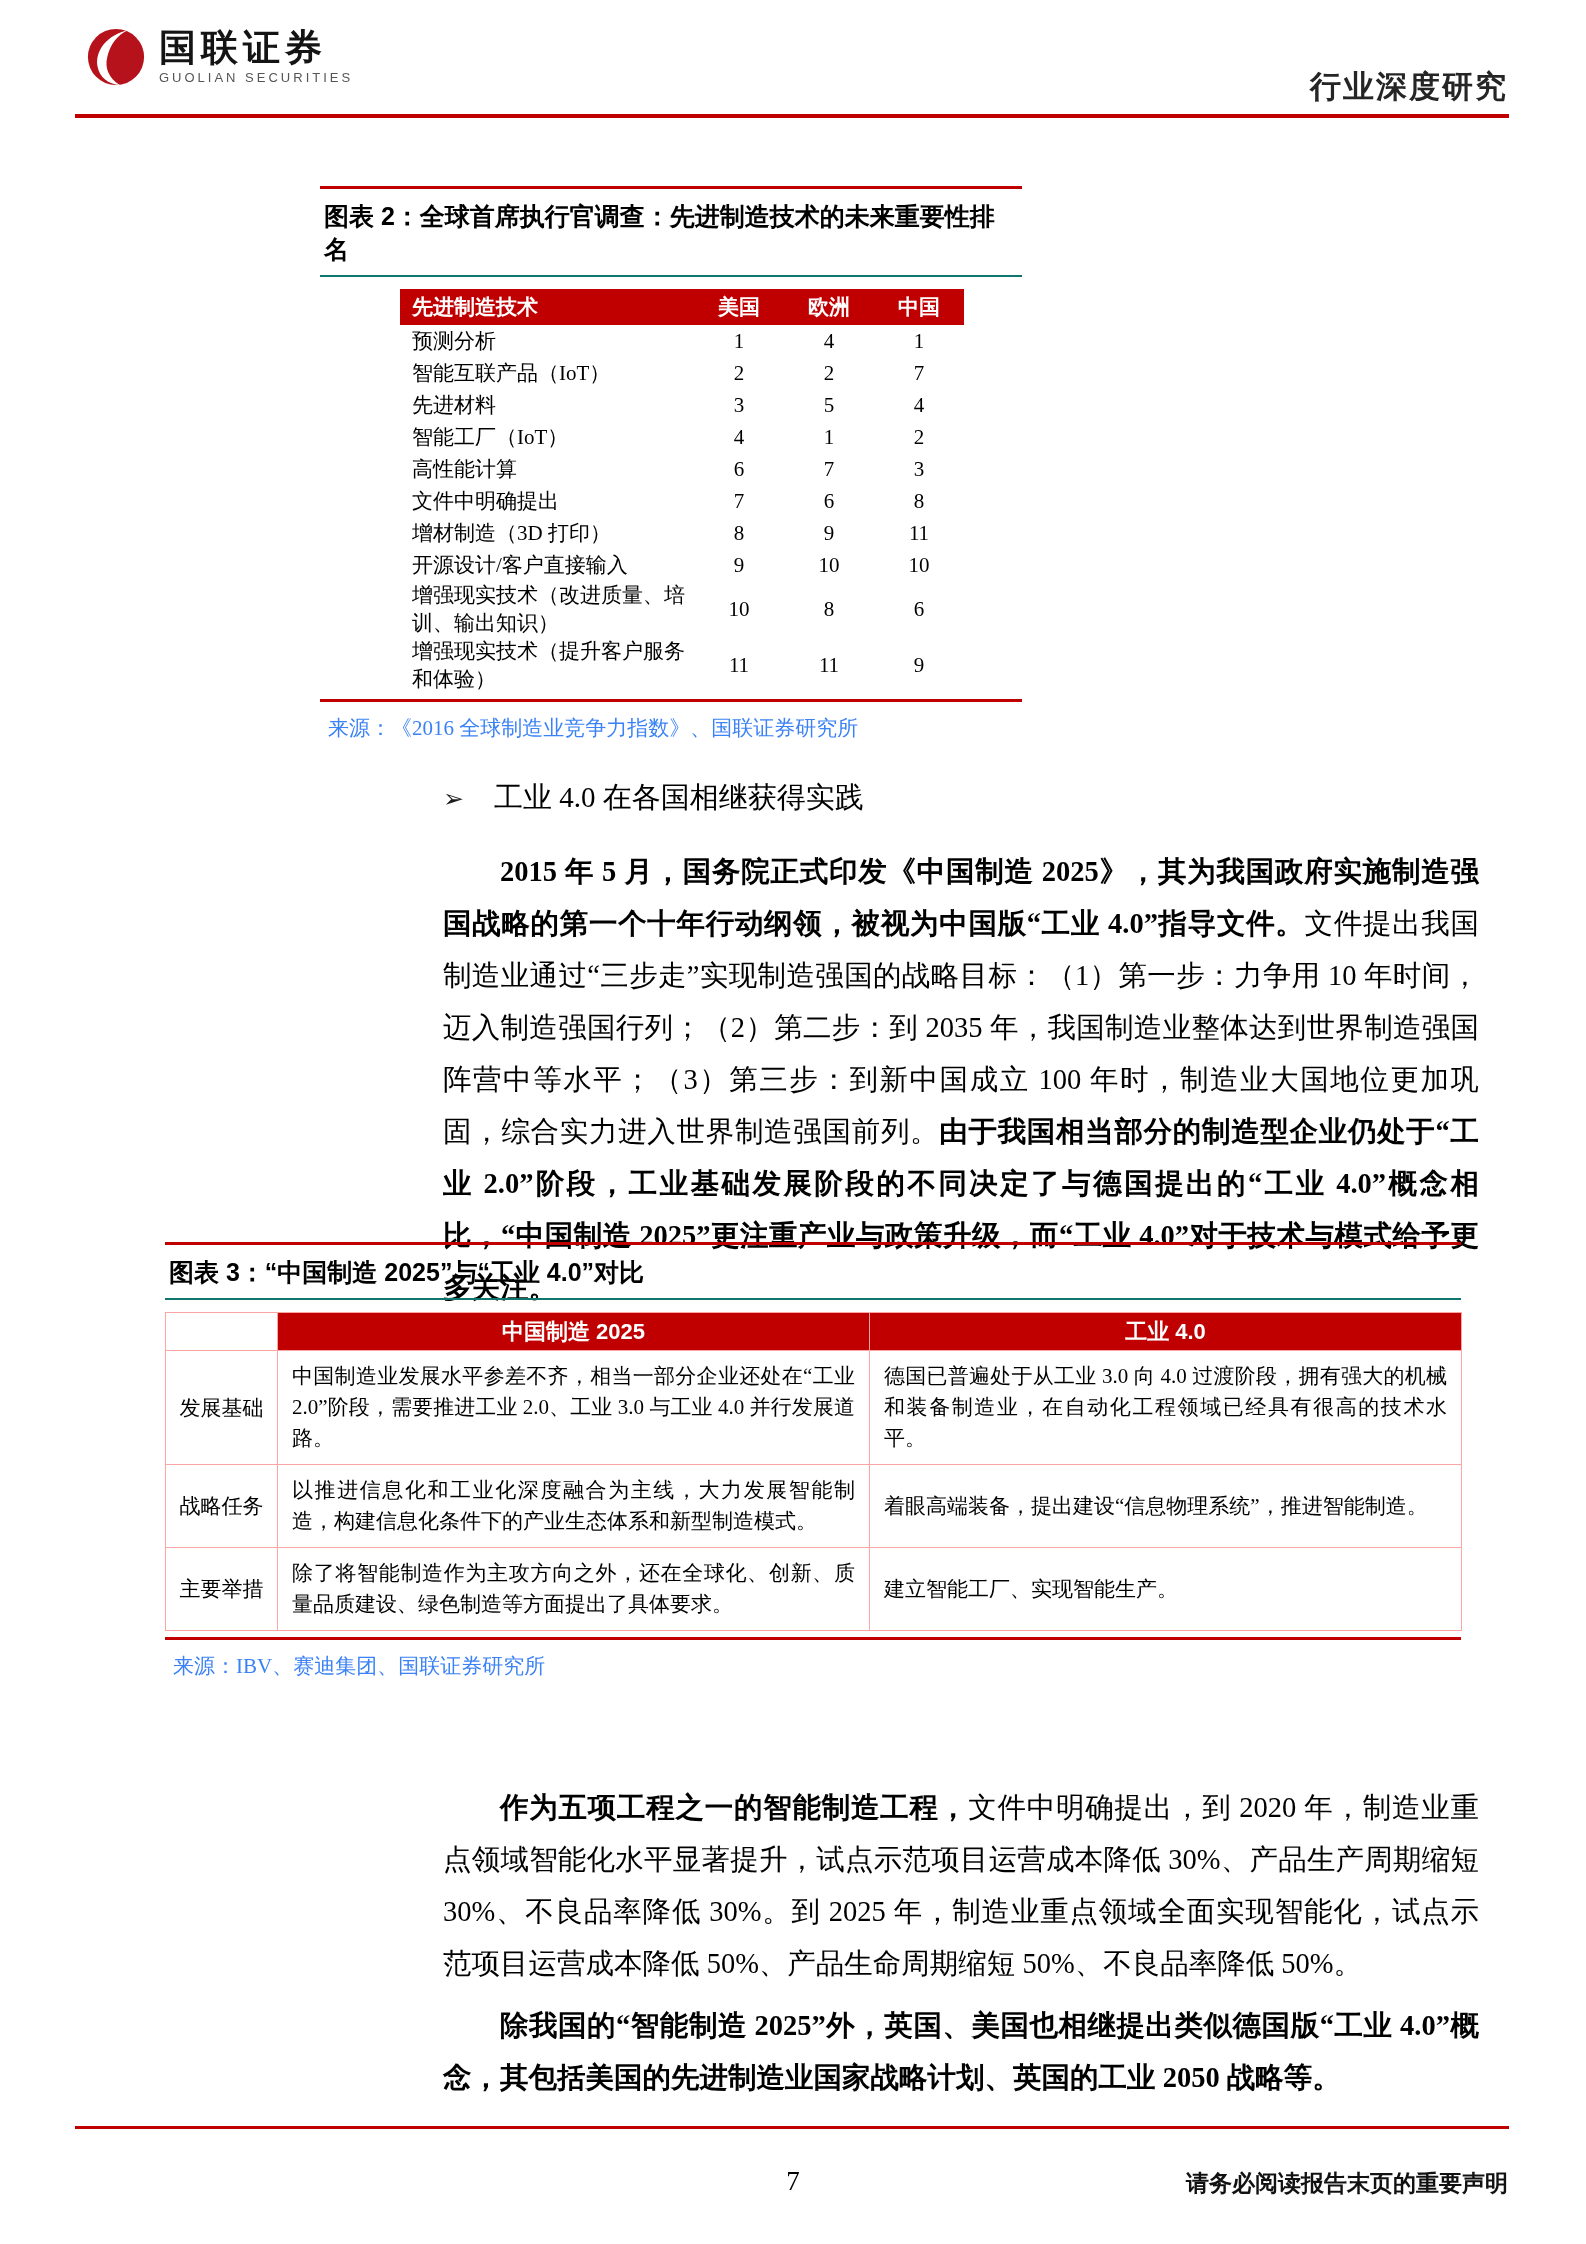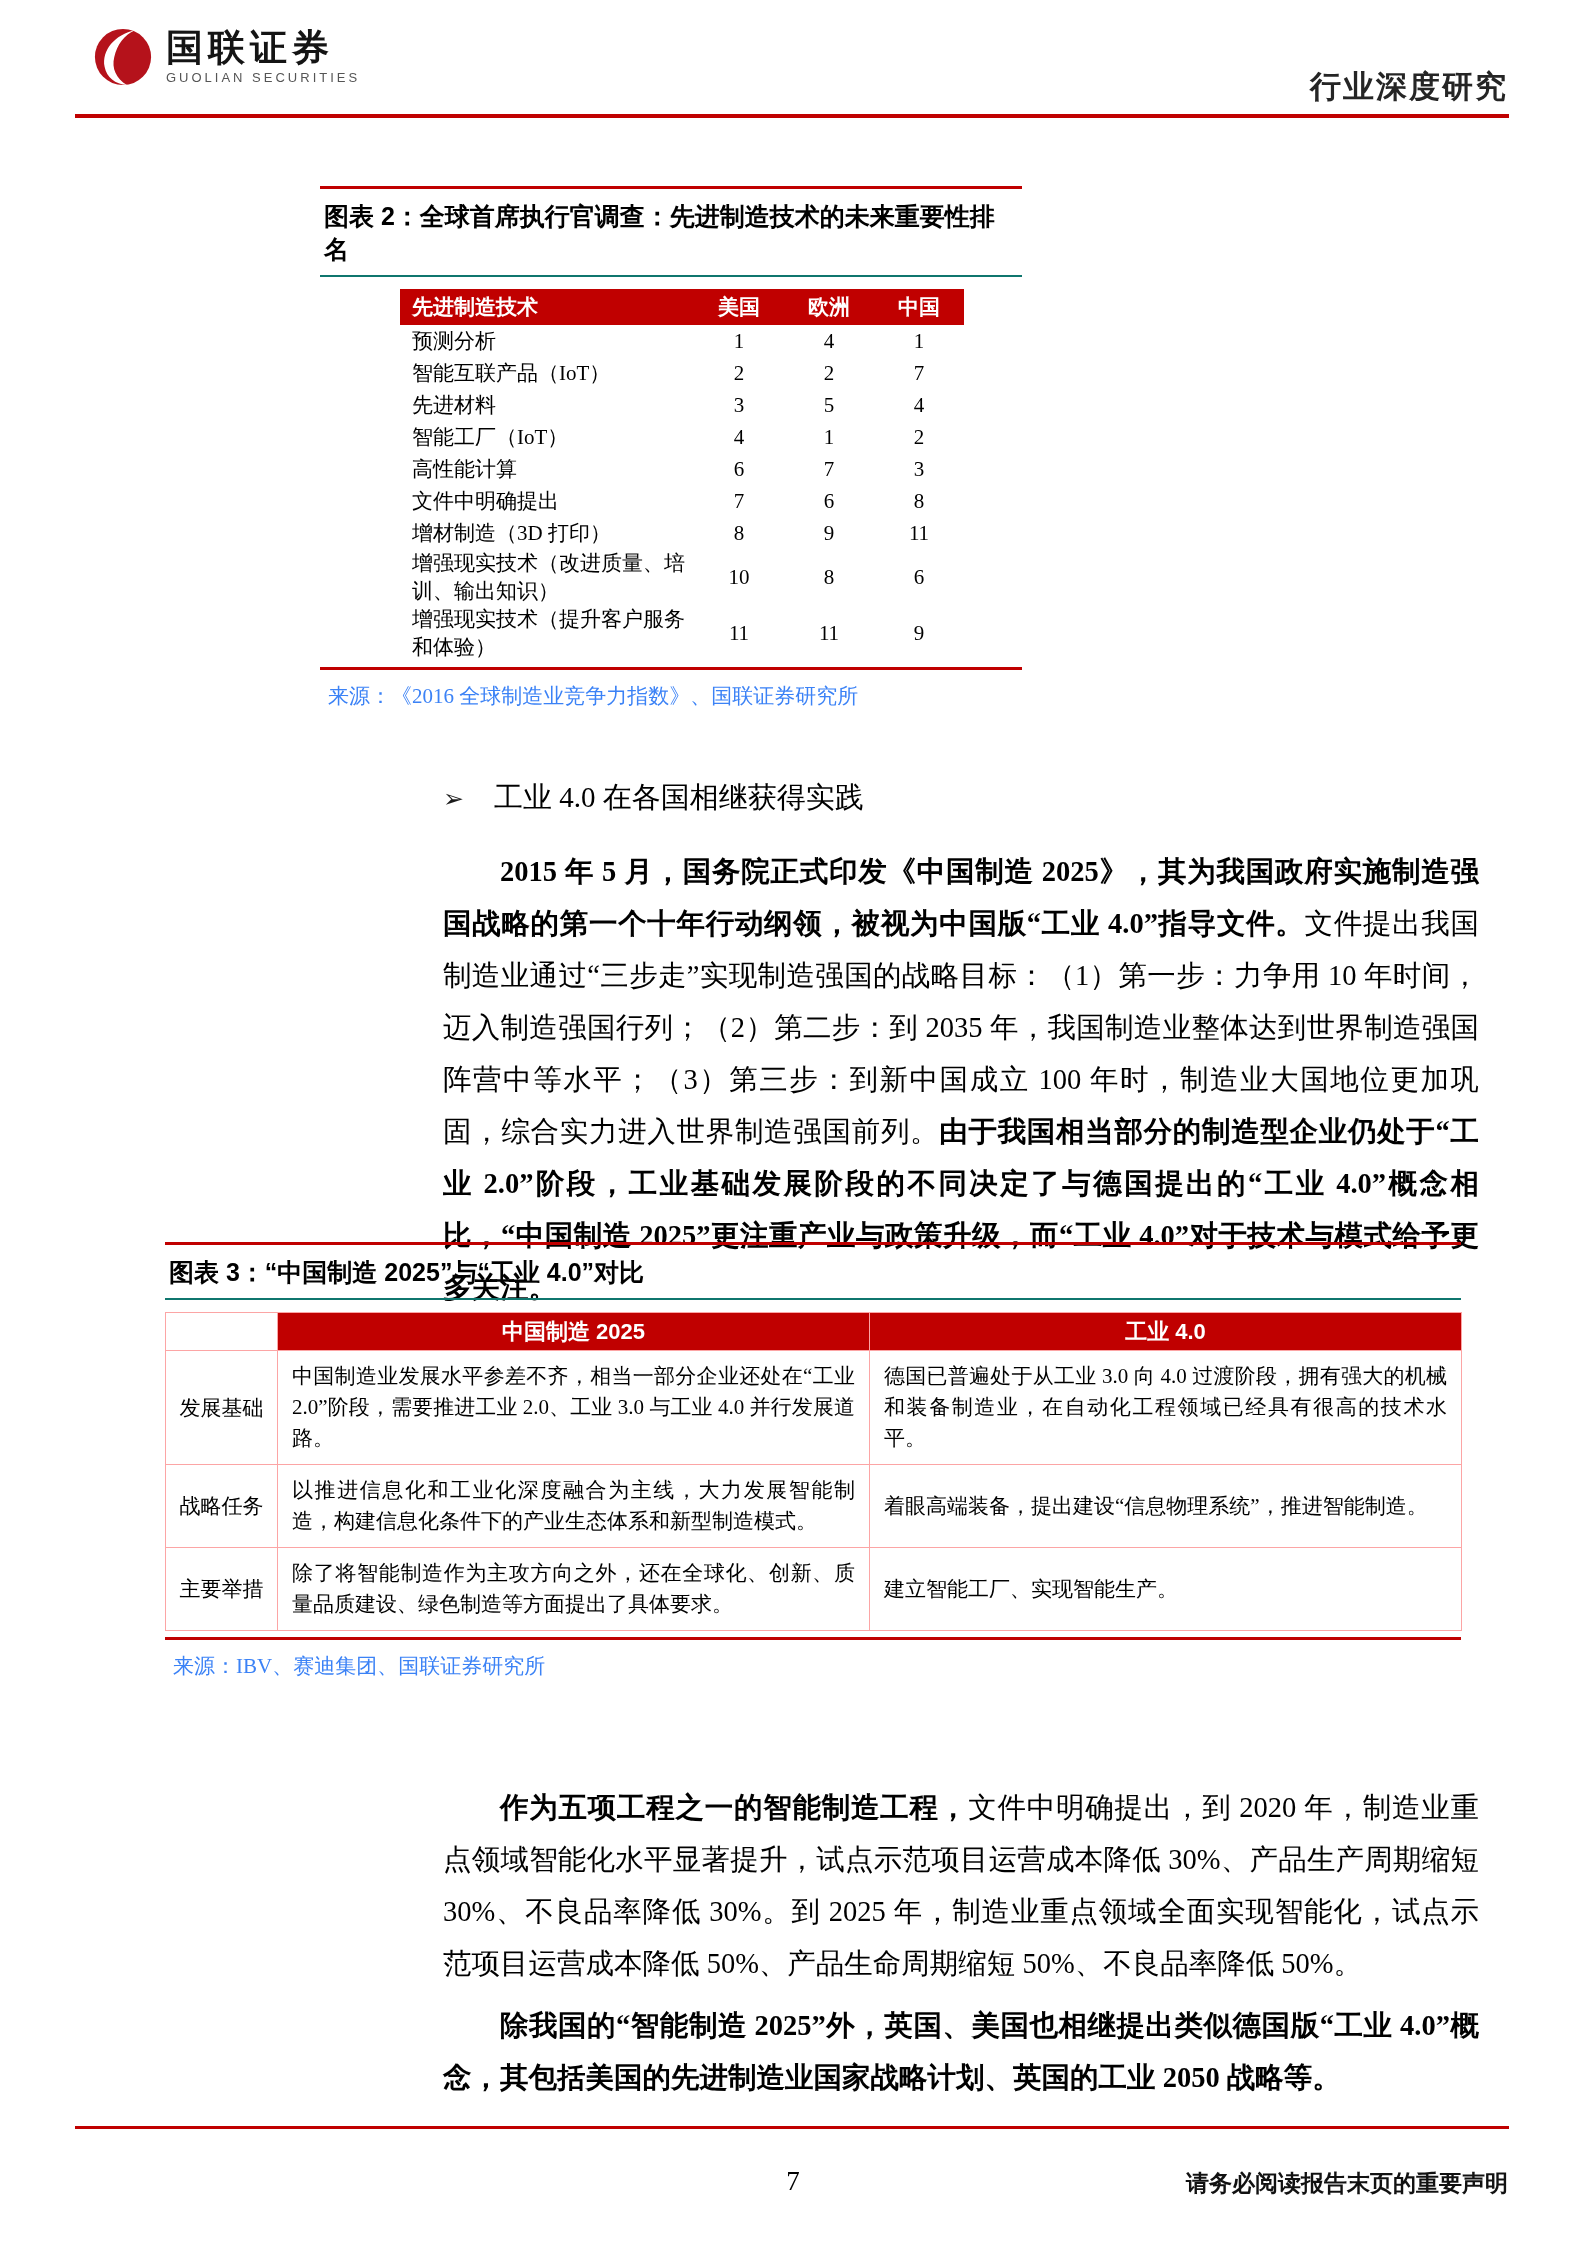--- a/index.html
+++ b/index.html
@@ -4,21 +4,21 @@
 <style>
   * { margin:0; padding:0; box-sizing:border-box; }
   body { background:#ffffff; }
   .page {
     position:relative; width:1586px; height:2244px; margin:0 auto;
     background:#ffffff; overflow:hidden; color:#000;
     font-family:"Liberation Serif","DejaVu Serif",serif;
   }
 
   
-  .logo { position:absolute; left:92px; top:26px; display:flex; align-items:center; gap:12px; }
+  .logo { position:absolute; left:85px; top:26px; display:flex; align-items:center; gap:12px; }
   .logo-icon { width:62px; height:62px; display:block; }
   .brand-cn { font-family:"Liberation Sans","DejaVu Sans",sans-serif; font-size:37px; font-weight:700; color:#141414; letter-spacing:5px; line-height:1.05; }
   .brand-en { font-family:"Liberation Sans","DejaVu Sans",sans-serif; font-size:13px; color:#555; letter-spacing:3px; margin-top:3px; }
   .report-type { position:absolute; right:78px; top:66px; font-family:"Liberation Sans","DejaVu Sans",sans-serif; font-size:31px; font-weight:700; color:#252525; letter-spacing:2px; }
   .header-rule { position:absolute; left:75px; top:114px; width:1434px; height:4px; background:#C00000; }
 
   
   .figure-block { position:absolute; }
   .fig2 { left:320px; top:186px; width:702px; }
   .fig3 { left:165px; top:1242px; width:1296px; }
@@ -126,20 +126,26 @@
               <td class="num">6</td>
               <td class="num">8</td>
             </tr>
           <tr>
               <td class="tech">增材制造（3D 打印）</td>
               <td class="num">8</td>
               <td class="num">9</td>
               <td class="num">11</td>
             </tr>
           <tr>
+              <td class="tech">开源设计/客户直接输入</td>
+              <td class="num">9</td>
+              <td class="num">10</td>
+              <td class="num">10</td>
+            </tr>
+          <tr>
               <td class="tech">增强现实技术（改进质量、培训、输出知识）</td>
               <td class="num">10</td>
               <td class="num">8</td>
               <td class="num">6</td>
             </tr>
           <tr>
               <td class="tech">增强现实技术（提升客户服务和体验）</td>
               <td class="num">11</td>
               <td class="num">11</td>
               <td class="num">9</td>

